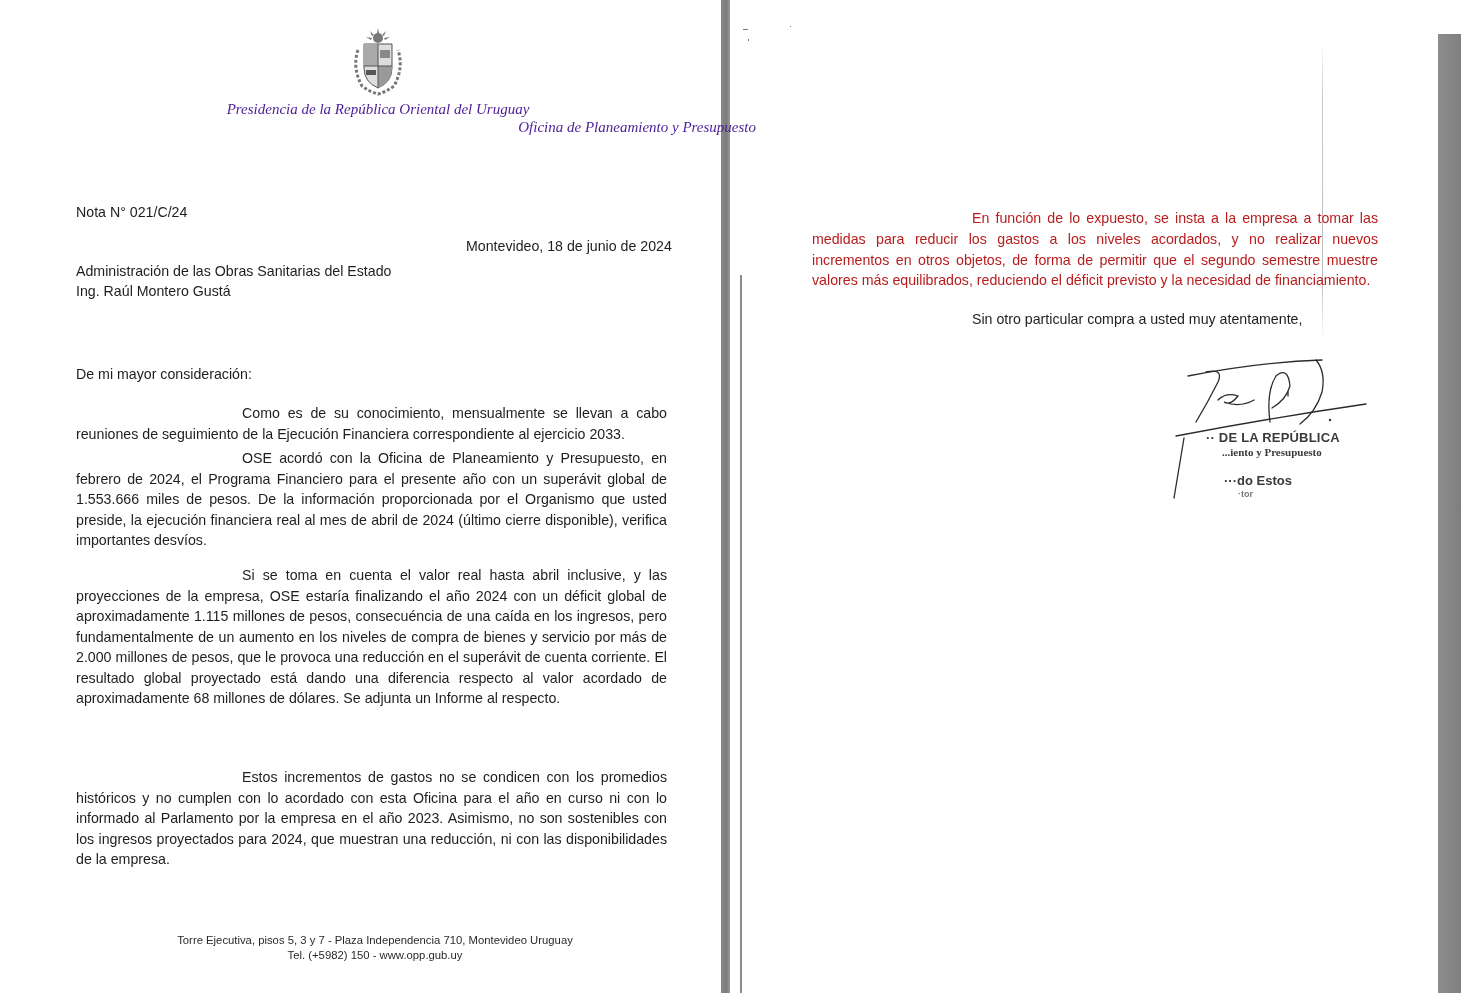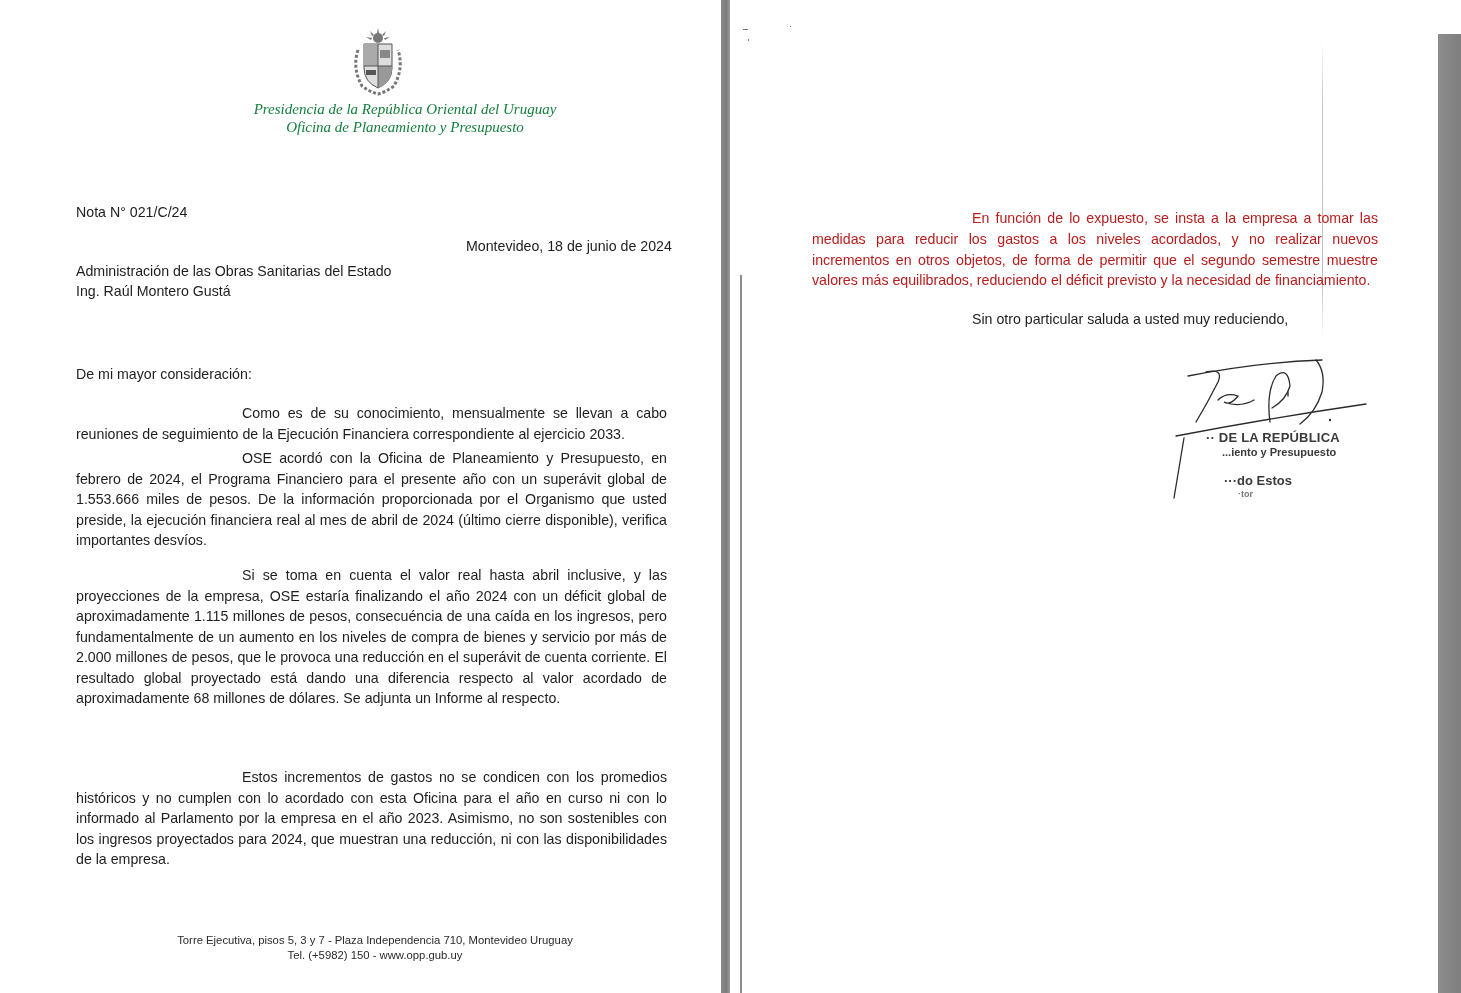--- a/index.html
+++ b/index.html
@@ -31,24 +31,24 @@
     }
     .speck { position: absolute; background: #777; }
 
     
     .crest {
       position: absolute; left: 350px; top: 28px; width: 56px; height: 68px;
     }
     .org-line {
       position: absolute; left: 0; width: 756px; text-align: center;
       font-family: "Liberation Serif", serif; font-style: italic;
-      font-size: 15px; color: #15803d; padding-left: 27px;
+      font-size: 15px; color: #4c1d95;
     }
     .org-1 { top: 101px; }
-    .org-2 { top: 119px; }
+    .org-2 { top: 119px; text-align: right; }
 
     .txt { position: absolute; font-size: 14.2px; line-height: 20.3px; color: #1e1e1e; }
     .nota { left: 76px; top: 202px; }
     .fecha { left: 466px; top: 236px; }
     .dest { left: 76px; top: 261px; }
     .dest div { height: 20.3px; }
     .saludo { left: 76px; top: 364px; }
 
     .para {
       position: absolute; left: 76px; width: 591px;
@@ -75,21 +75,21 @@
     }
     .rp1 { top: 208px; }
     .closing { position: absolute; left: 972px; top: 311px; font-size: 14.2px; color: #1e1e1e; }
 
     .signature { position: absolute; left: 1140px; top: 352px; width: 240px; height: 160px; }
     .stamp {
       position: absolute; font-family: "Liberation Sans", sans-serif;
       font-weight: bold; color: #3a3a3a;
     }
     .stamp-1 { left: 1206px; top: 430px; font-size: 13px; letter-spacing: 0.2px; }
-    .stamp-2 { left: 1222px; top: 446px; font-size: 11px; }
+    .stamp-2 { left: 1222px; top: 446px; font-size: 11px; font-family: Liberation Serif, serif; }
     .stamp-3 { left: 1224px; top: 473px; font-size: 13px; }
     .stamp-4 { left: 1238px; top: 489px; font-size: 9px; color: #777; }
   </style>
 </head>
 <body>
 
 <div class="gutter-dark"></div>
 <div class="gutter-thin"></div>
 <div class="edge-right"></div>
 <div class="fold-line"></div>
@@ -133,21 +133,21 @@
   <div class="para p1">Como es de su conocimiento, mensualmente se llevan a cabo reuniones de seguimiento de la Ejecución Financiera correspondiente al ejercicio 2033.</div>
   <div class="para p2">OSE acordó con la Oficina de Planeamiento y Presupuesto, en febrero de 2024, el Programa Financiero para el presente año con un superávit global de 1.553.666 miles de pesos. De la información proporcionada por el Organismo que usted preside, la ejecución financiera real al mes de abril de 2024 (último cierre disponible), verifica importantes desvíos.</div>
   <div class="para p3">Si se toma en cuenta el valor real hasta abril inclusive, y las proyecciones de la empresa, OSE estaría finalizando el año 2024 con un déficit global de aproximadamente 1.115 millones de pesos, consecuéncia de una caída en los ingresos, pero fundamentalmente de un aumento en los niveles de compra de bienes y servicio por más de 2.000 millones de pesos, que le provoca una reducción en el superávit de cuenta corriente. El resultado global proyectado está dando una diferencia respecto al valor acordado de aproximadamente 68 millones de dólares. Se adjunta un Informe al respecto.</div>
   <div class="para p4">Estos incrementos de gastos no se condicen con los promedios históricos y no cumplen con lo acordado con esta Oficina para el año en curso ni con lo informado al Parlamento por la empresa en el año 2023. Asimismo, no son sostenibles con los ingresos proyectados para 2024, que muestran una reducción, ni con las disponibilidades de la empresa.</div>
 
   <div class="footer footer-1">Torre Ejecutiva, pisos 5, 3 y 7 - Plaza Independencia 710, Montevideo Uruguay</div>
   <div class="footer footer-2">Tel. (+5982) 150 - www.opp.gub.uy</div>
 </div>
 
 <div class="rpara rp1">En función de lo expuesto, se insta a la empresa a tomar las medidas para reducir los gastos a los niveles acordados, y no realizar nuevos incrementos en otros objetos, de forma de permitir que el segundo semestre muestre valores más equilibrados, reduciendo el déficit previsto y la necesidad de financiamiento.</div>
-<div class="closing">Sin otro particular saluda a usted muy reduciendo,</div>
+<div class="closing">Sin otro particular compra a usted muy atentamente,</div>
 
 <svg class="signature" viewBox="0 0 240 160">
   <g fill="none" stroke="#2b2b2b" stroke-width="1.3" stroke-linecap="round">
     <path d="M48 24 Q120 10 182 8"></path>
     <path d="M66 20 Q84 16 78 30 Q68 50 56 70"></path>
     <path d="M78 48 Q86 40 98 44 Q90 54 84 50 Q100 56 114 48"></path>
     <path d="M130 70 Q126 40 136 24 Q148 14 150 34 Q146 48 132 56"></path>
     <path d="M176 8 Q186 20 182 40 Q176 60 160 72"></path>
     <path d="M36 84 Q130 66 226 52"></path>
     <path d="M44 86 L34 146"></path>

